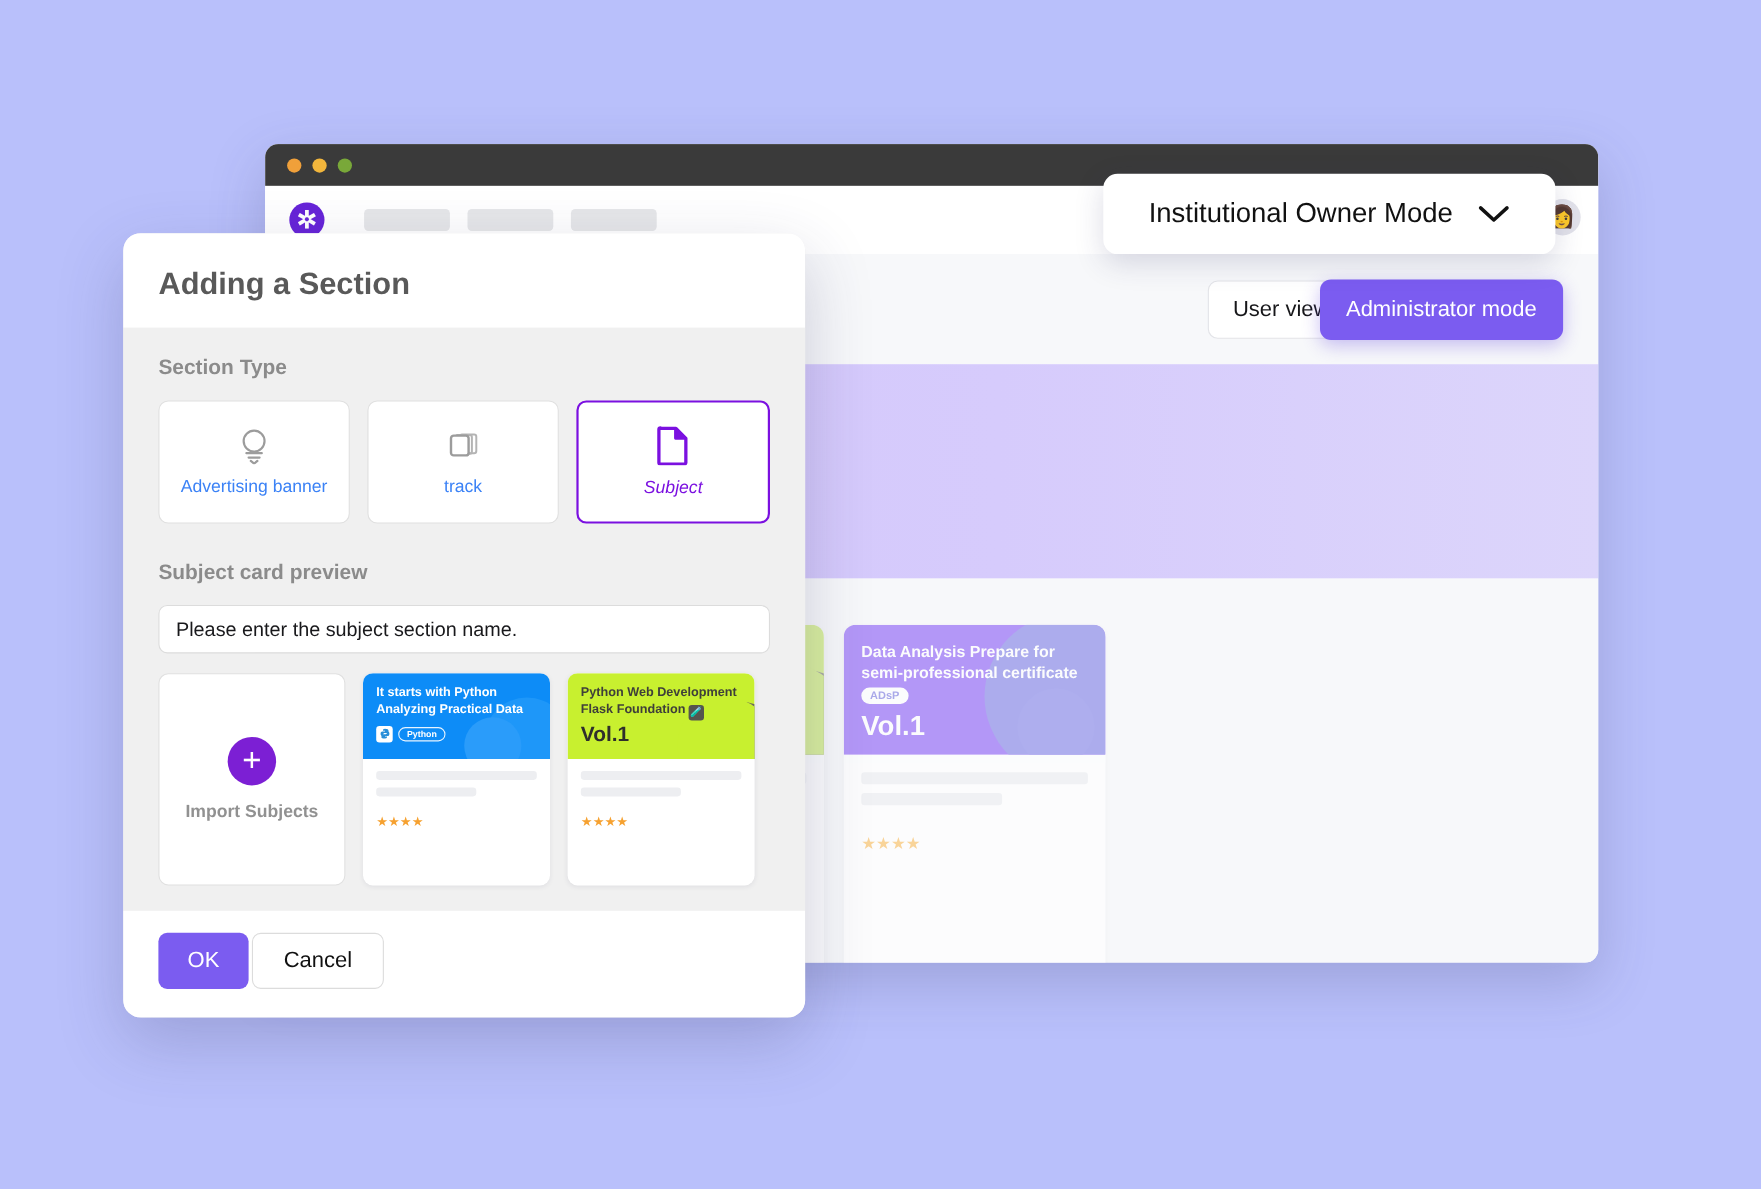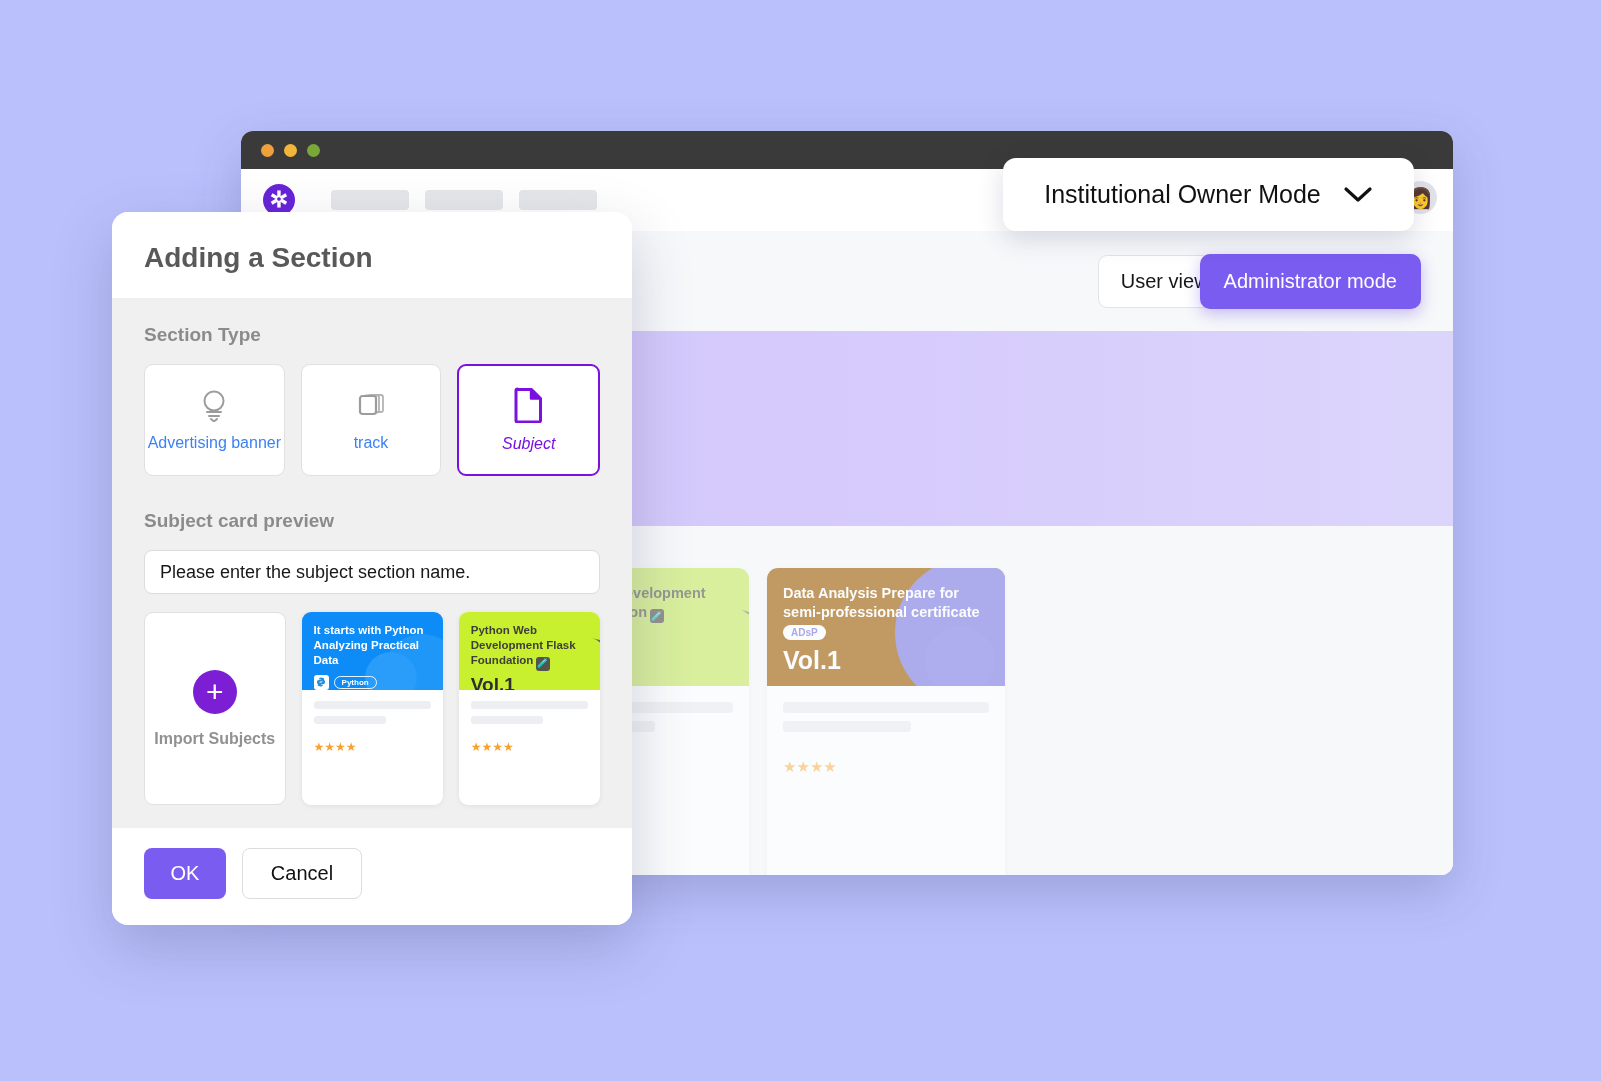--- a/index.html
+++ b/index.html
@@ -85,21 +85,21 @@
   .bg-card {
     width: 238px; border-radius: 11px; background: #fff;
     overflow: hidden; box-shadow: 0 2px 8px rgba(40,40,80,.05);
     opacity: .62;
   }
   .bg-card-thumb {
     height: 118px; padding: 16px 16px 0 16px; position: relative; overflow: hidden;
   }
   .bg-thumb-blue { background: #4aa3f5; }
   .bg-thumb-green { background: #c7ea66; }
-  .bg-thumb-purple { background: #a16207; }
+  .bg-thumb-purple { background: #8b5cf6; }
   .bg-card-title {
     font-size: 14.5px; font-weight: 700; line-height: 1.28; position: relative; z-index: 2;
   }
   .t-white { color: #fff; }
   .t-dark { color: #5d5d58; }
   .bg-vol {
     font-size: 25px; font-weight: 700; margin-top: 6px; position: relative; z-index: 2;
   }
   .blob {
     position: absolute; border-radius: 50%; z-index: 1;
@@ -131,21 +131,21 @@
     position: absolute; left: 1404px; top: 181px;
     width: 33px; height: 33px; border-radius: 50%;
     background: #e2e2ea;
     display: flex; align-items: center; justify-content: center;
     font-size: 20px; z-index: 30; overflow: hidden;
   }
 
   
   #modal {
     position: absolute; left: 112px; top: 212px;
-    width: 520px; height: 713px;
+    width: 620px; height: 713px;
     background: #f0f0f0; border-radius: 16px;
     box-shadow: 0 22px 60px rgba(50,50,100,.22);
     overflow: hidden; z-index: 50;
     display: flex; flex-direction: column;
   }
   #modal-header {
     background: #fff; padding: 30px 32px 24px 32px;
   }
   #modal-title { font-size: 28px; font-weight: 700; color: #595959; }
 
@@ -217,21 +217,21 @@
     color: #fff; font-size: 8px; padding: 1px 7px; font-weight: 600;
   }
   .flask-badge {
     display: inline-flex; align-items: center; justify-content: center;
     width: 14px; height: 14px; background: #55554e; border-radius: 3px;
     color: #c8f02f; font-size: 9px; vertical-align: -2px; margin-left: 3px;
   }
 
   #modal-footer {
     background: #fff; padding: 20px 36px 26px 32px;
-    display: flex; gap: 16px;
+    display: flex; gap: 3px;
   }
   .footer-btn {
     font-size: 20px; border-radius: 8px; cursor: pointer;
     padding: 13px 0; width: 82px; text-align: center;
     font-family: "Liberation Sans", sans-serif;
   }
   #btn-ok { background: #7b5cf0; color: #fff; border: none; }
   #btn-cancel { background: #fff; color: #111; border: 1px solid #dcdcdc; width: 120px; }
 
   svg { display: block; }

